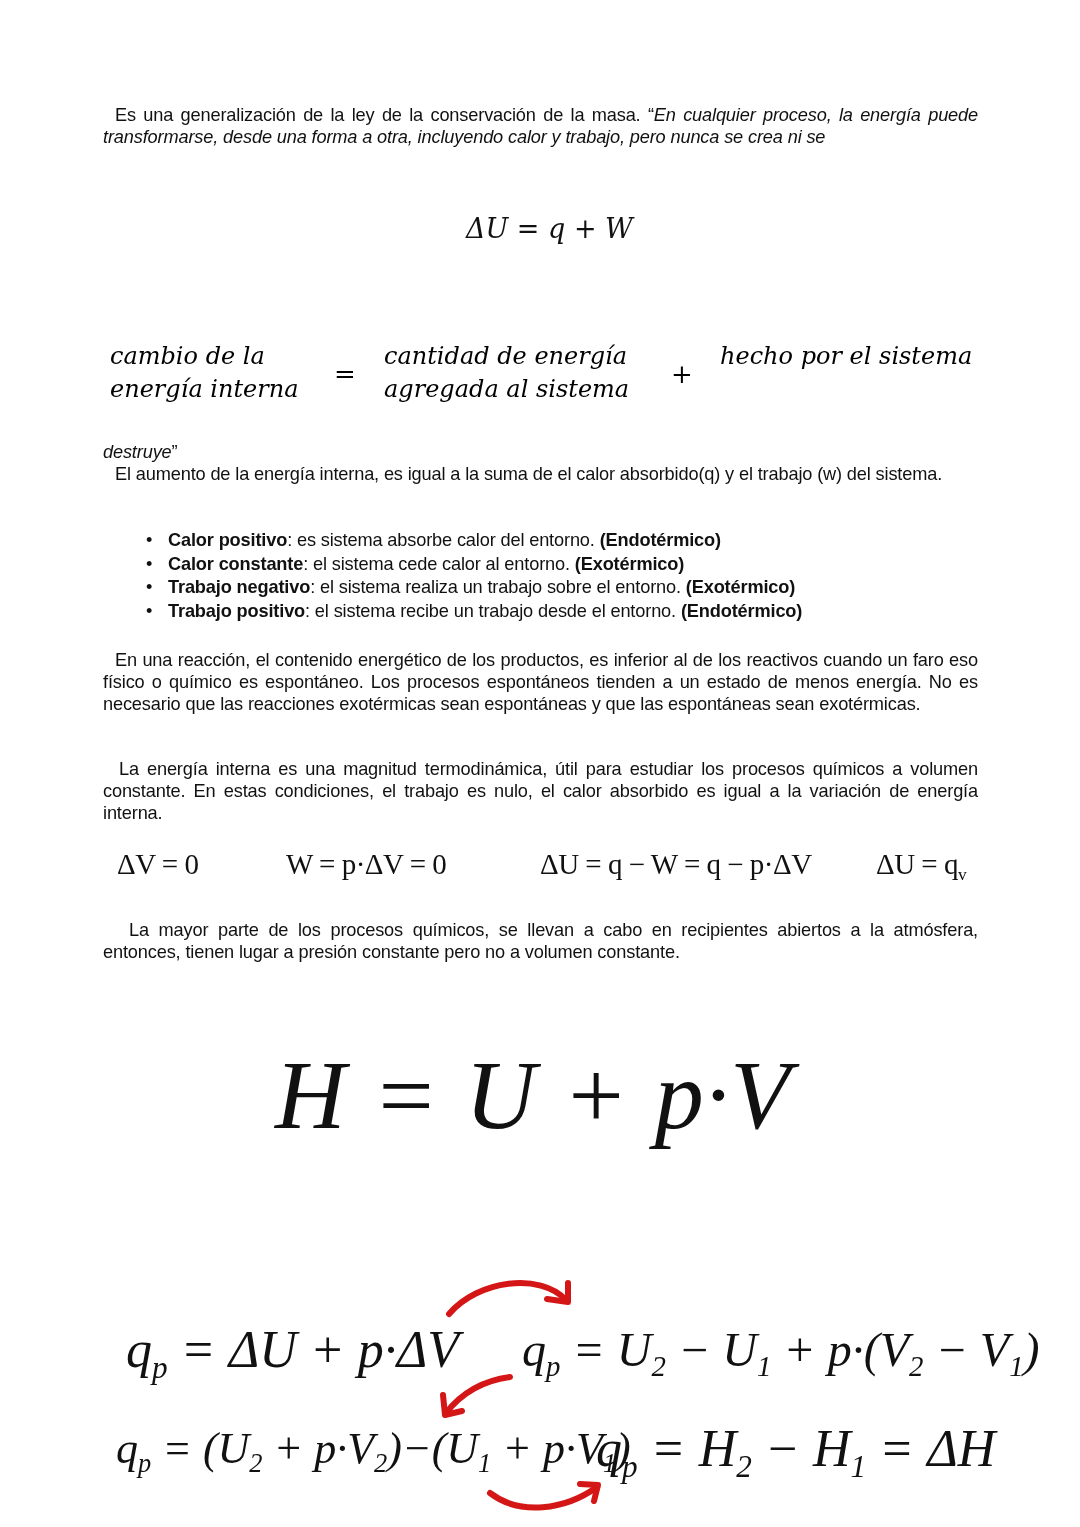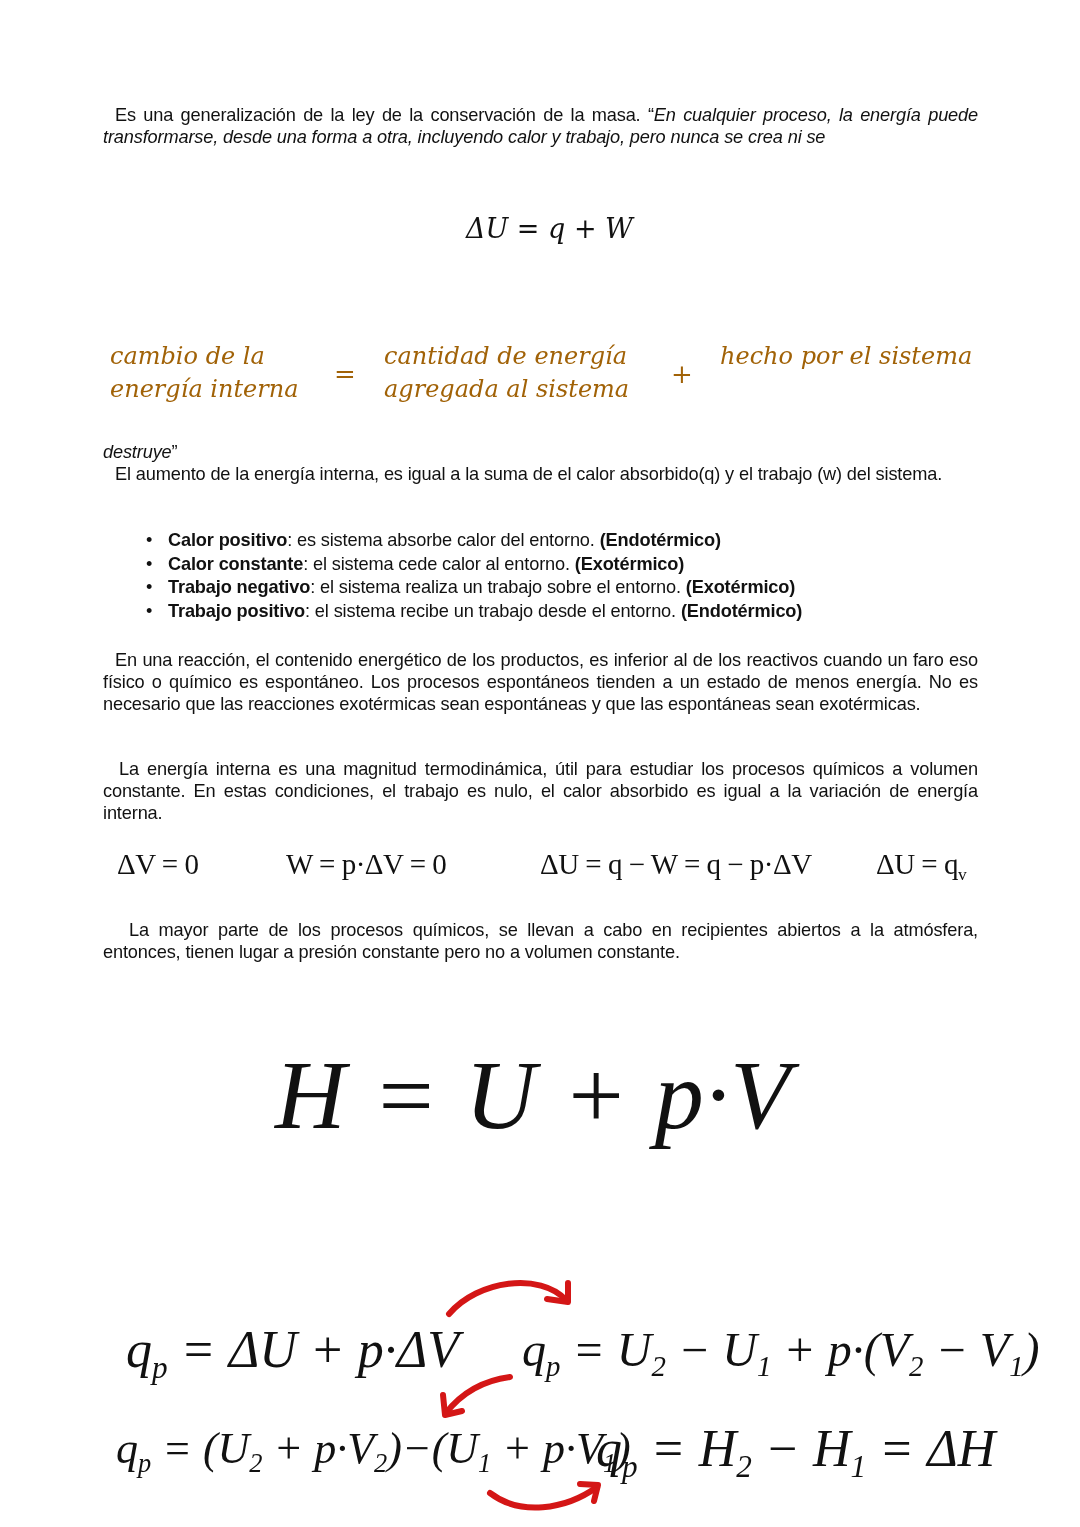--- a/index.html
+++ b/index.html
@@ -44,21 +44,21 @@
     .word-eq {
       position: absolute;
       top: 340px;
       left: 108px;
       width: 880px;
       height: 80px;
       font-family: "DejaVu Serif", serif;
       font-style: italic;
       font-size: 24px;
       line-height: 33px;
-      color: #a16207;
+      color: #000000;
     }
     .word-eq .col { position: absolute; top: 0; white-space: nowrap; }
     .word-eq .op { position: absolute; top: 18px; font-style: normal; font-size: 26px; }
 
     ul.bullets {
       position: absolute;
       left: 146px;
       top: 529px;
       margin: 0;
       padding: 0;

